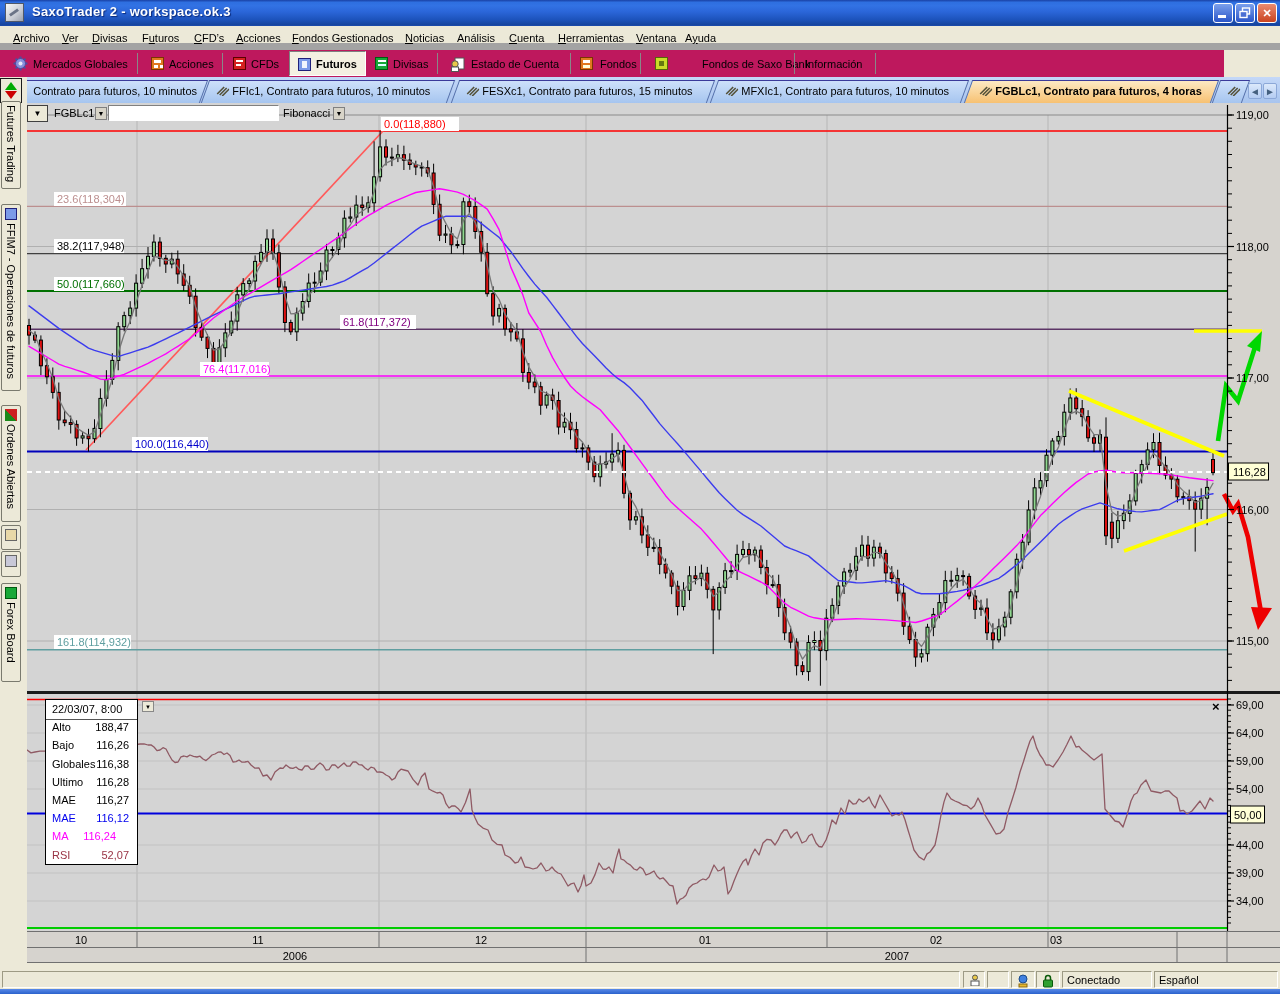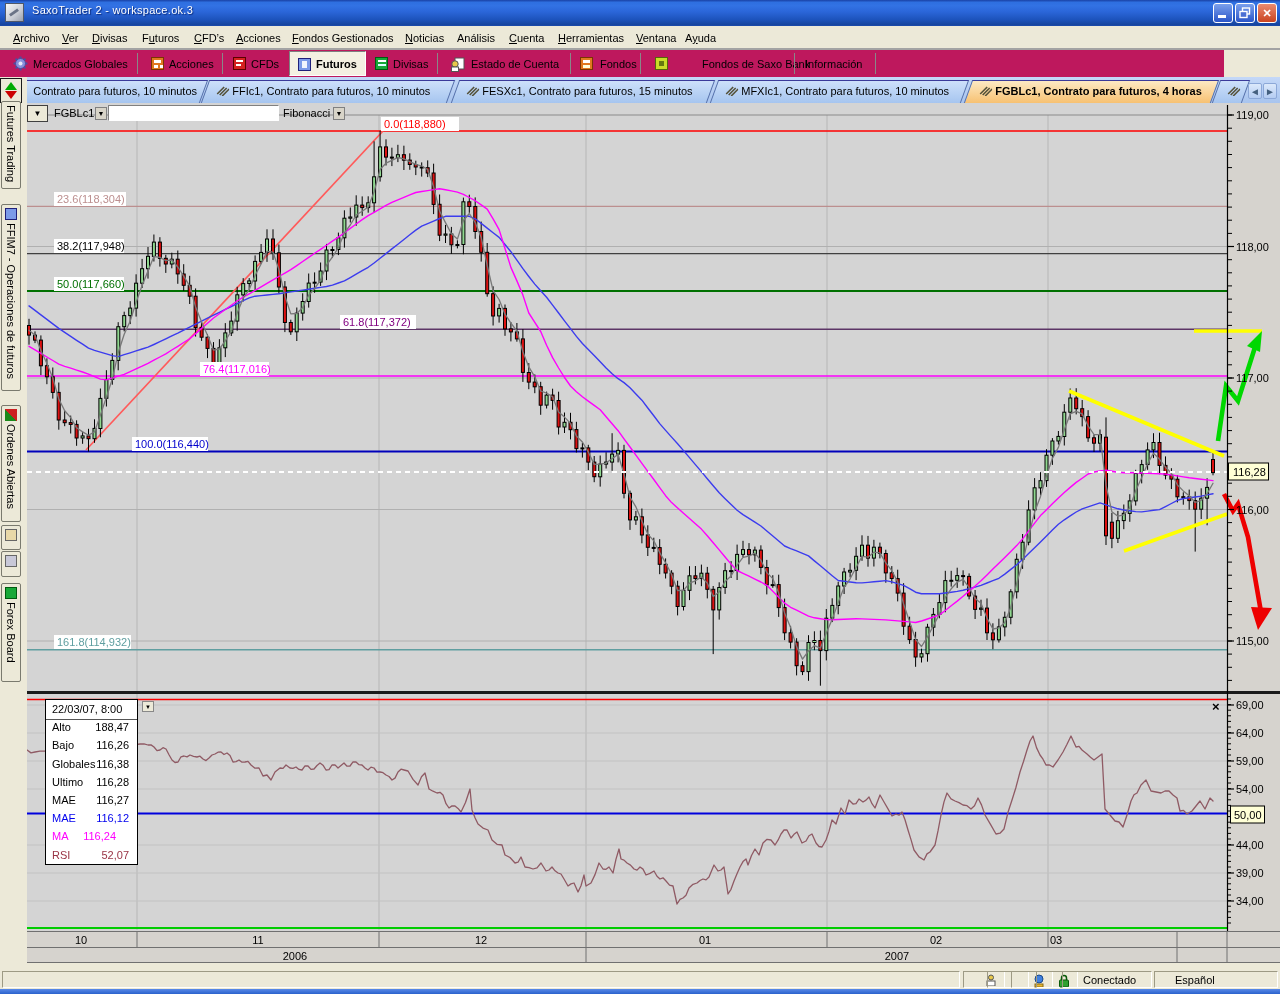--- a/index.html
+++ b/index.html
@@ -1,36 +1,36 @@
 <!DOCTYPE html>
 <html><head><meta charset="utf-8"><style>
 *{margin:0;padding:0;box-sizing:border-box}
 body{width:1280px;height:994px;overflow:hidden;font-family:"Liberation Sans",sans-serif;background:#ece9d8;position:relative}
 .abs{position:absolute}
 #titlebar{left:0;top:0;width:1280px;height:26px;background:linear-gradient(180deg,#1941a5 0%,#2e6fe0 9%,#3272e4 22%,#2b66d9 45%,#1d53bc 75%,#16459e 95%,#1b4bb0 100%);}
 #titlebar .ticon{position:absolute;left:5px;top:3px;width:19px;height:19px;background:linear-gradient(135deg,#f8f8f8 0%,#c8ccd4 60%,#9aa0ac 100%);border:1px solid #505868}
 #titlebar .ticon:before{content:"";position:absolute;left:3px;top:7px;width:10px;height:3px;background:#6a7386;transform:rotate(-35deg)}
-#titlebar .ttext{position:absolute;left:32px;top:4px;color:#fff;font-size:11px;font-weight:normal;letter-spacing:0.3px;text-shadow:1px 1px 1px #0a2a7a}
+#titlebar .ttext{position:absolute;left:32px;top:4px;color:#fff;font-size:13px;font-weight:bold;letter-spacing:0.3px;text-shadow:1px 1px 1px #0a2a7a}
 .wbtn{position:absolute;top:3px;width:20px;height:20px;border-radius:3px;border:1px solid #fff;color:#fff;font-size:11px;text-align:center;line-height:18px;font-weight:bold}
-#menubar{left:0;top:26px;width:1280px;height:24px;background:#ece9d8;border-bottom:2px solid #a3a3a3}
+#menubar{left:0;top:26px;width:1280px;height:24px;background:#ece9d8;border-bottom:7px solid #a3a3a3}
 #menubar span{position:absolute;top:6px;font-size:11px;color:#000}
 #menubar u{text-decoration:underline}
 #toolbar{left:0;top:50px;width:1224px;height:27px;background:#be185d}
 #toolbar .tbtxt{position:absolute;top:8px;font-size:11px;color:#000}
 #toolbar .sep{position:absolute;top:3px;width:1px;height:21px;background:#888}
 #toolbar .icon{position:absolute;top:7px;width:13px;height:13px}
 #tabstrip{left:0;top:77px;width:1280px;height:26px;background:linear-gradient(180deg,#c4d8f8,#a8c4ee)}
 .tab{position:absolute;top:3px;height:23px;background:linear-gradient(180deg,#cde0fa,#a6c5ef);border:1px solid #5570aa;border-top:1px solid #3a3a9a;border-bottom:none;font-size:11px;color:#000;padding:4px 8px 0 10px;transform:skewX(-20deg)}
 .tab>div{transform:skewX(20deg)}
 .tabact{background:linear-gradient(180deg,#fde9c3,#f7c172);font-weight:bold;z-index:5}
 #sidebar{left:0;top:77px;width:27px;height:889px;background:#ece9d8}
 .stab{position:absolute;left:1px;width:20px;background:#ece9d8;border:1px solid #7a7a6e;border-radius:2px}
 .stabtxt{position:absolute;left:3px;font-size:11px;color:#000;writing-mode:vertical-rl;white-space:nowrap}
 #statusbar{left:0;top:966px;width:1280px;height:24px;background:#ece9d8}
-.spanel{position:absolute;top:5px;height:17px;border:1px solid;border-color:#9d9a84 #fff #fff #9d9a84;font-size:11px;padding:2px 20px;color:#000}
+.spanel{position:absolute;top:5px;height:17px;border:1px solid;border-color:#9d9a84 #fff #fff #9d9a84;font-size:11px;padding:2px 4px;color:#000}
 #bluebar{left:0;top:989px;width:1280px;height:5px;background:linear-gradient(180deg,#5a8ae8,#2a62cc)}
 .combo{position:absolute;height:16px;border:1px solid;border-color:#808080 #fff #fff #808080;background:#fff}
 .cfont{font-size:11px;color:#000;position:absolute}
 </style></head><body>
 <div id="titlebar" class="abs">
     <div class="ticon"></div>
     <div class="ttext">SaxoTrader 2 - workspace.ok.3</div>
     <div class="wbtn" style="right:47px;background:linear-gradient(180deg,#7ba0ec,#2a55c8)">
       <div style="position:absolute;left:4px;bottom:4px;width:8px;height:3px;background:#fff"></div>
     </div>

